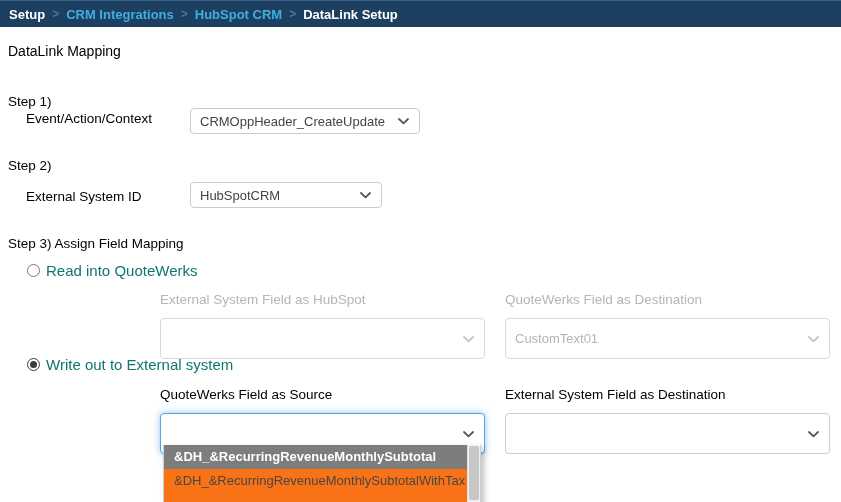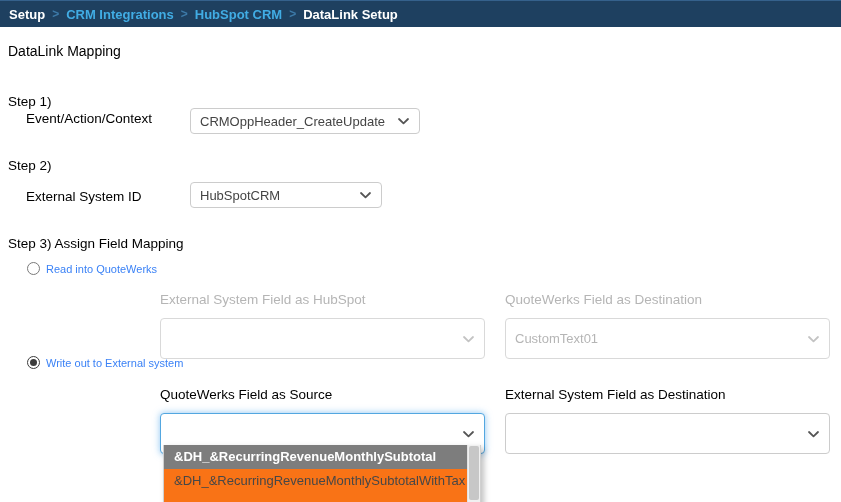--- a/index.html
+++ b/index.html
@@ -56,21 +56,21 @@
   .radio-row { position:absolute; display:flex; align-items:center; gap:6px; cursor:pointer; }
   .radio {
     width:13px; height:13px; border-radius:50%;
     border:1px solid #7a7a7a; background:#fff;
     display:inline-flex; align-items:center; justify-content:center;
     flex:0 0 auto;
   }
   .radio .dot { width:7px; height:7px; border-radius:50%; background:transparent; }
   .radio.checked { border-color:#3c3c3c; }
   .radio.checked .dot { background:#3c3c3c; }
-  .radio-label { font-size:11px; color:#3b82f6; white-space:nowrap; }
+  .radio-label { font-size:15px; color:#0f766e; white-space:nowrap; }
 
   
   .dd-list {
     position:absolute; left:163px; top:445px; width:318px; height:65px;
     background:#f97316;
     border:1px solid #d0d0d0; border-top:none;
     box-shadow:3px 3px 6px rgba(0,0,0,0.25);
     overflow:hidden;
   }
   .dd-item {

